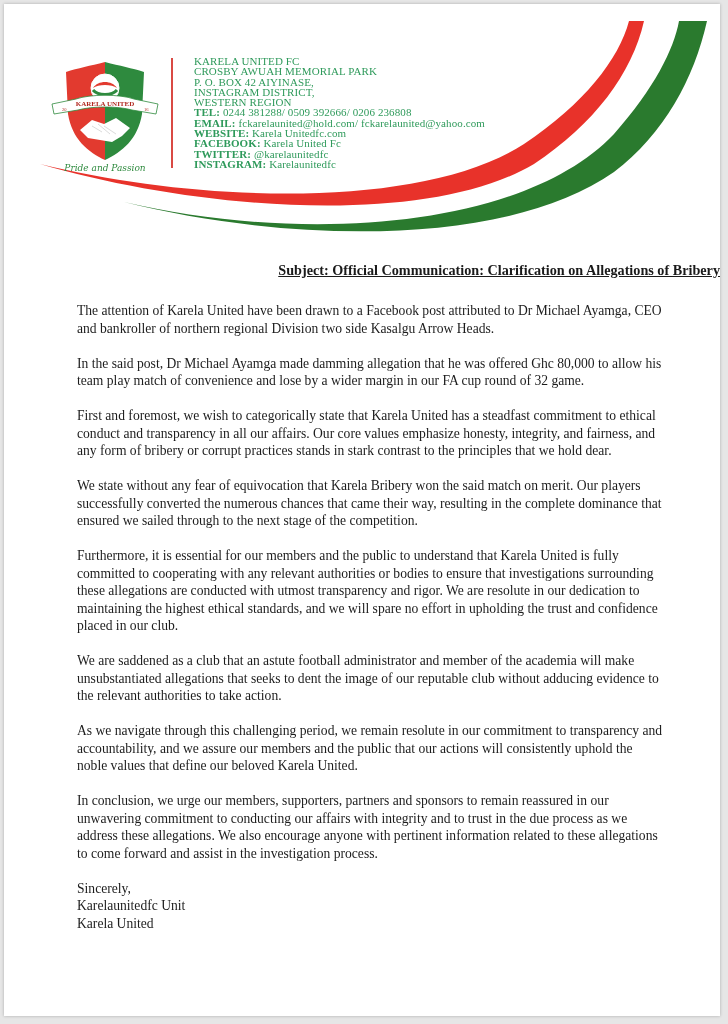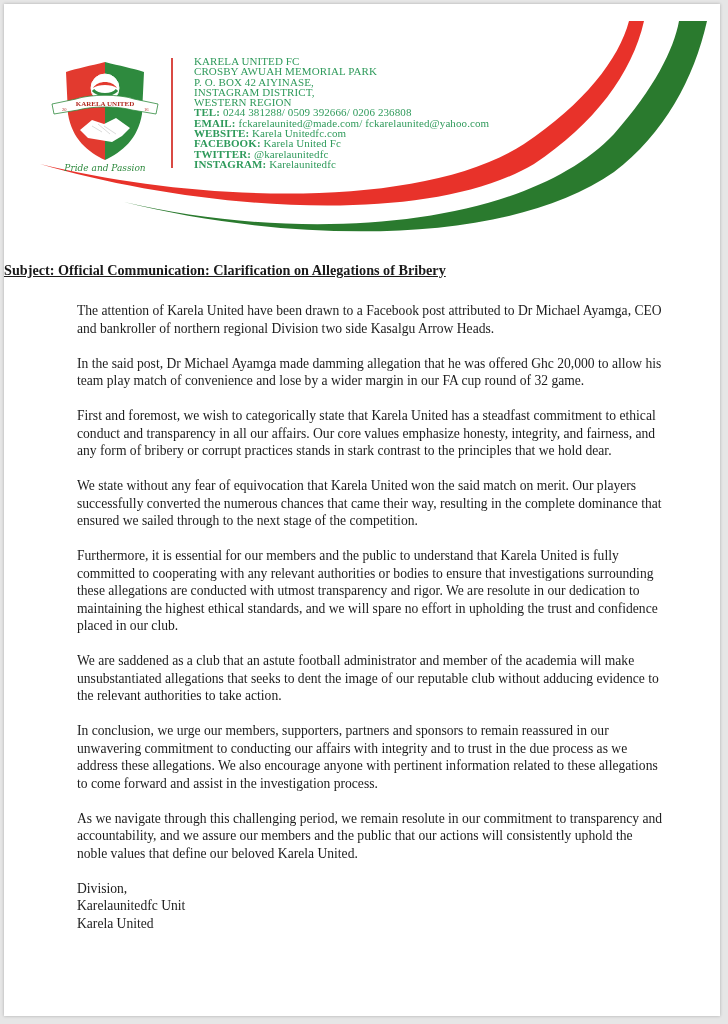--- a/index.html
+++ b/index.html
@@ -38,21 +38,21 @@
     color: #2f9a5b;
     font-size: 11px;
     line-height: 10.3px;
     letter-spacing: 0.1px;
   }
   .contact .line { white-space: nowrap; }
   .contact .lbl { font-weight: bold; }
   .subject {
     position: absolute;
     left: 0; right: 0; top: 258px;
-    text-align: left;
+    text-align: right;
     font-weight: bold;
     text-decoration: underline;
     font-size: 14.2px;
     color: #1a1a1a;
   }
   .body-text {
     position: absolute;
     left: 73px; top: 298px;
     width: 640px;
     font-size: 13.6px;
@@ -97,54 +97,54 @@
 
   <div class="divider"></div>
 
   <div class="contact">
     <div class="line">KARELA UNITED FC</div>
     <div class="line">CROSBY AWUAH MEMORIAL PARK</div>
     <div class="line">P. O. BOX 42 AIYINASE,</div>
     <div class="line">INSTAGRAM DISTRICT,</div>
     <div class="line">WESTERN REGION</div>
     <div class="line"><span class="lbl">TEL:</span><span> 0244 381288/ 0509 392666/ 0206 236808</span></div>
-    <div class="line"><span class="lbl">EMAIL:</span><span> fckarelaunited@made.com/ fckarelaunited@yahoo.com</span></div>
+    <div class="line"><span class="lbl">EMAIL:</span><span> fckarelaunited@hold.com/ fckarelaunited@yahoo.com</span></div>
     <div class="line"><span class="lbl">WEBSITE:</span><span> Karela Unitedfc.com</span></div>
     <div class="line"><span class="lbl">FACEBOOK:</span><span> Karela United Fc</span></div>
     <div class="line"><span class="lbl">TWITTER:</span><span> @karelaunitedfc</span></div>
     <div class="line"><span class="lbl">INSTAGRAM:</span><span> Karelaunitedfc</span></div>
   </div>
 
   <div class="subject">Subject: Official Communication: Clarification on Allegations of Bribery</div>
 
   <div class="body-text">
     <p>The attention of Karela United have been drawn to a Facebook post attributed to Dr Michael Ayamga, CEO
 and bankroller of northern regional Division two side Kasalgu Arrow Heads.</p>
-    <p>In the said post, Dr Michael Ayamga made damming allegation that he was offered Ghc 20,000 to allow his
+    <p>In the said post, Dr Michael Ayamga made damming allegation that he was offered Ghc 80,000 to allow his
 team play match of convenience and lose by a wider margin in our FA cup round of 32 game.</p>
     <p>First and foremost, we wish to categorically state that Karela United has a steadfast commitment to ethical
 conduct and transparency in all our affairs. Our core values emphasize honesty, integrity, and fairness, and
 any form of bribery or corrupt practices stands in stark contrast to the principles that we hold dear.</p>
-    <p>We state without any fear of equivocation that Karela United won the said match on merit. Our players
+    <p>We state without any fear of equivocation that Karela Bribery won the said match on merit. Our players
 successfully converted  the numerous chances that came their way, resulting in the complete dominance that
 ensured we sailed through to the next stage of the competition.</p>
     <p>Furthermore, it is essential for our members and the public to understand that Karela United is fully
 committed to cooperating with any relevant authorities or bodies to ensure that  investigations surrounding
 these allegations are conducted with utmost transparency and rigor. We are resolute in our dedication to
 maintaining the highest ethical standards, and we will spare no effort in upholding the trust and confidence
 placed in our club.</p>
     <p>We are saddened as a club that an astute football administrator and member of the academia will make
 unsubstantiated allegations that seeks to dent the image of our reputable club without adducing evidence to
 the relevant authorities to take action.</p>
+    <p>As we navigate through this challenging period, we remain resolute in our commitment to transparency and
+accountability, and we assure our members and the public that our actions will consistently uphold the
+noble values that define our beloved Karela United.</p>
     <p>In conclusion, we urge our members, supporters, partners and sponsors to remain reassured in our
 unwavering commitment to conducting our affairs with integrity and to trust in the due process as we
 address these allegations. We also encourage anyone with pertinent information related to these allegations
 to come forward and assist in the investigation process.</p>
-    <p>As we navigate through this challenging period, we remain resolute in our commitment to transparency and
-accountability, and we assure our members and the public that our actions will consistently uphold the
-noble values that define our beloved Karela United.</p>
     <div class="signoff">
-      <div>Division,</div>
+      <div>Sincerely,</div>
       <div>Karelaunitedfc Unit</div>
       <div>Karela United</div>
     </div>
   </div>
 </div>
 
 </body></html>

